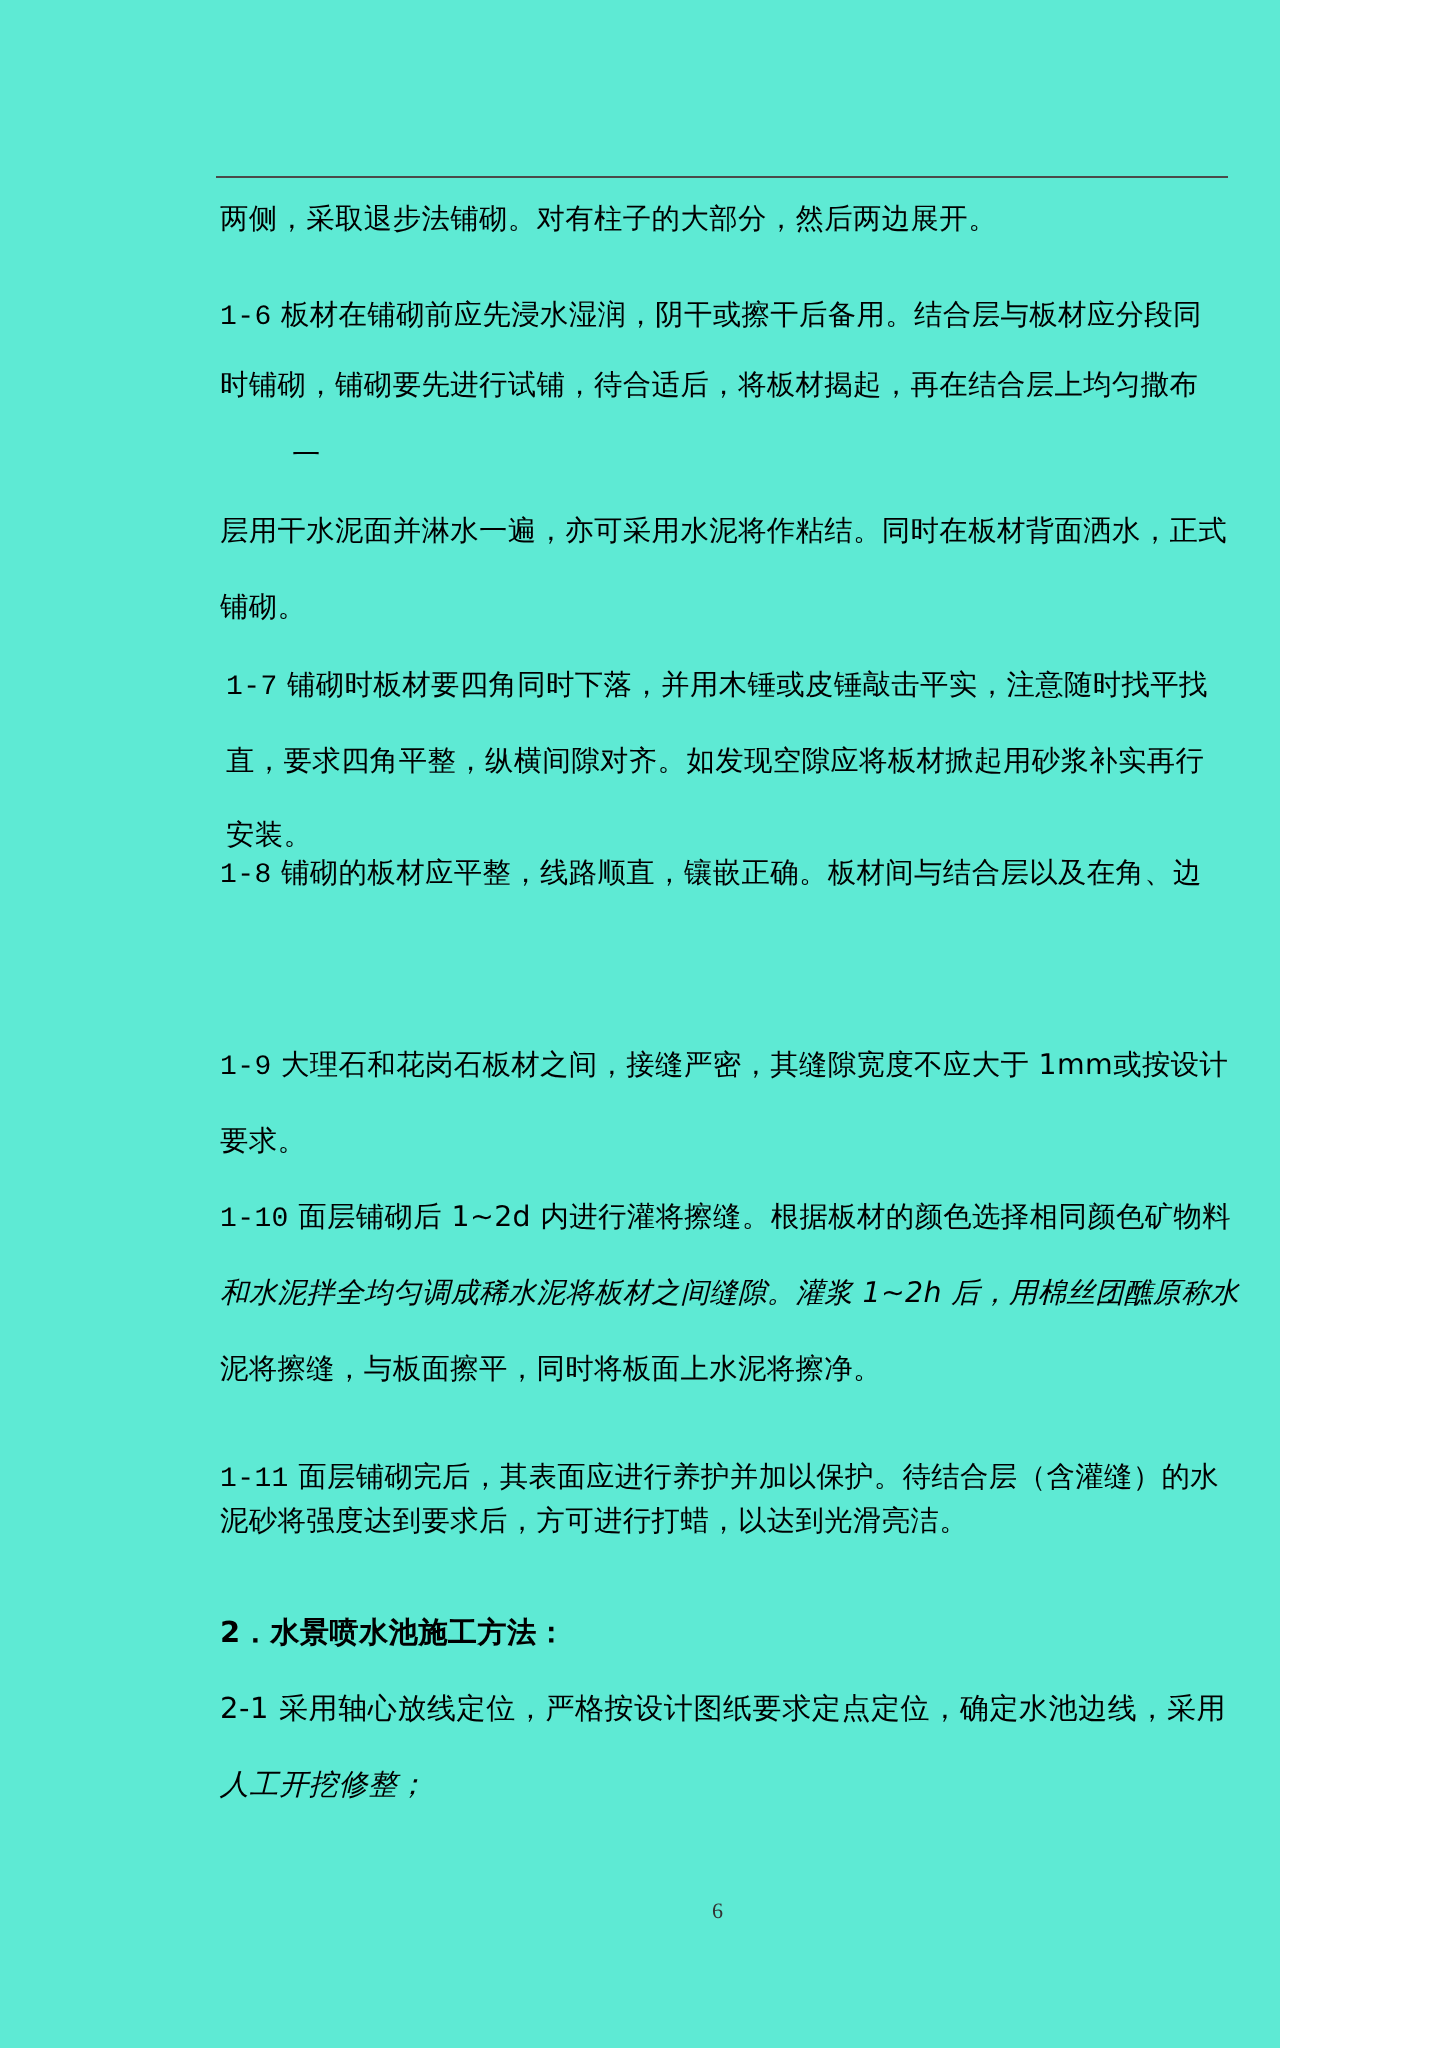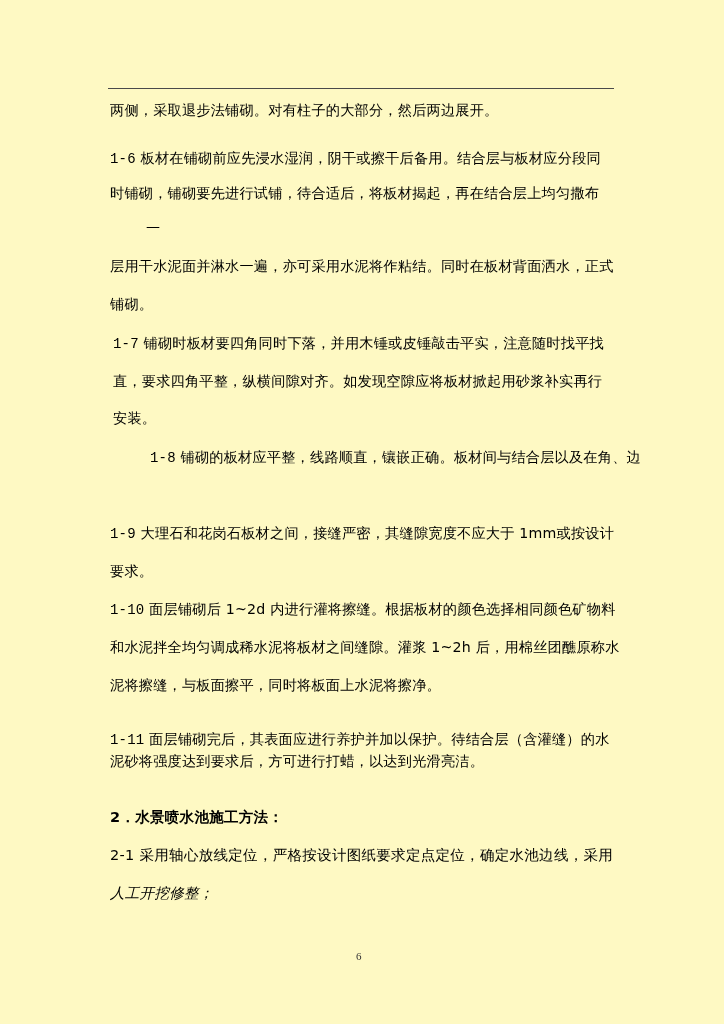--- a/index.html
+++ b/index.html
@@ -12,23 +12,23 @@
       height: 1024px;
       position: relative;
       overflow: hidden;
       font-family: "DejaVu Sans", "Liberation Sans", sans-serif;
       color: #000000;
     }
     .page {
       position: absolute;
       left: 0;
       top: 0;
-      width: 724px;
+      width: 640px;
       height: 1024px;
-      background: #fef9c3;
+      background: #5eead4;
     }
     .header-rule {
       position: absolute;
       left: 108px;
       top: 88px;
       width: 506px;
       height: 0;
       border-top: 1.5px solid #4a4a4a;
     }
     .line {
@@ -111,38 +111,38 @@
   </div>
 
   <div class="line indent1" style="top:371px;">
     <span>直，要求四角平整，纵横间隙对齐。如发现空隙应将板材掀起用砂浆补实再行</span>
   </div>
 
   <div class="line indent1" style="top:408px;">
     <span>安装。</span>
   </div>
 
-  <div class="line" style="top:447px;margin-left:40px;">
+  <div class="line" style="top:427px;">
     <span class="num">1-8</span><span> 铺砌的板材应平整，线路顺直，镶嵌正确。板材间与结合层以及在角、边</span>
   </div>
 
 
   <div class="line" style="top:523px;">
     <span class="num">1-9</span><span> 大理石和花岗石板材之间，接缝严密，其缝隙宽度不应大于 1mm或按设计</span>
   </div>
 
   <div class="line" style="top:561px;">
     <span>要求。</span>
   </div>
 
   <div class="line" style="top:599px;">
     <span class="num">1-10</span><span> 面层铺砌后 1~2d 内进行灌将擦缝。根据板材的颜色选择相同颜色矿物料</span>
   </div>
 
-  <div class="line" style="top:637px;">
+  <div class="line" style="top:637px;font-style:italic;">
     <span>和水泥拌全均匀调成稀水泥将板材之间缝隙。灌浆 1~2h 后，用棉丝团醮原称水</span>
   </div>
 
   <div class="line" style="top:675px;">
     <span>泥将擦缝，与板面擦平，同时将板面上水泥将擦净。</span>
   </div>
 
   <div class="line" style="top:713px;margin-top:16px;">
     <span class="num">1-11</span><span> 面层铺砌完后，其表面应进行养护并加以保护。待结合层（含灌缝）的水</span>
   </div>

